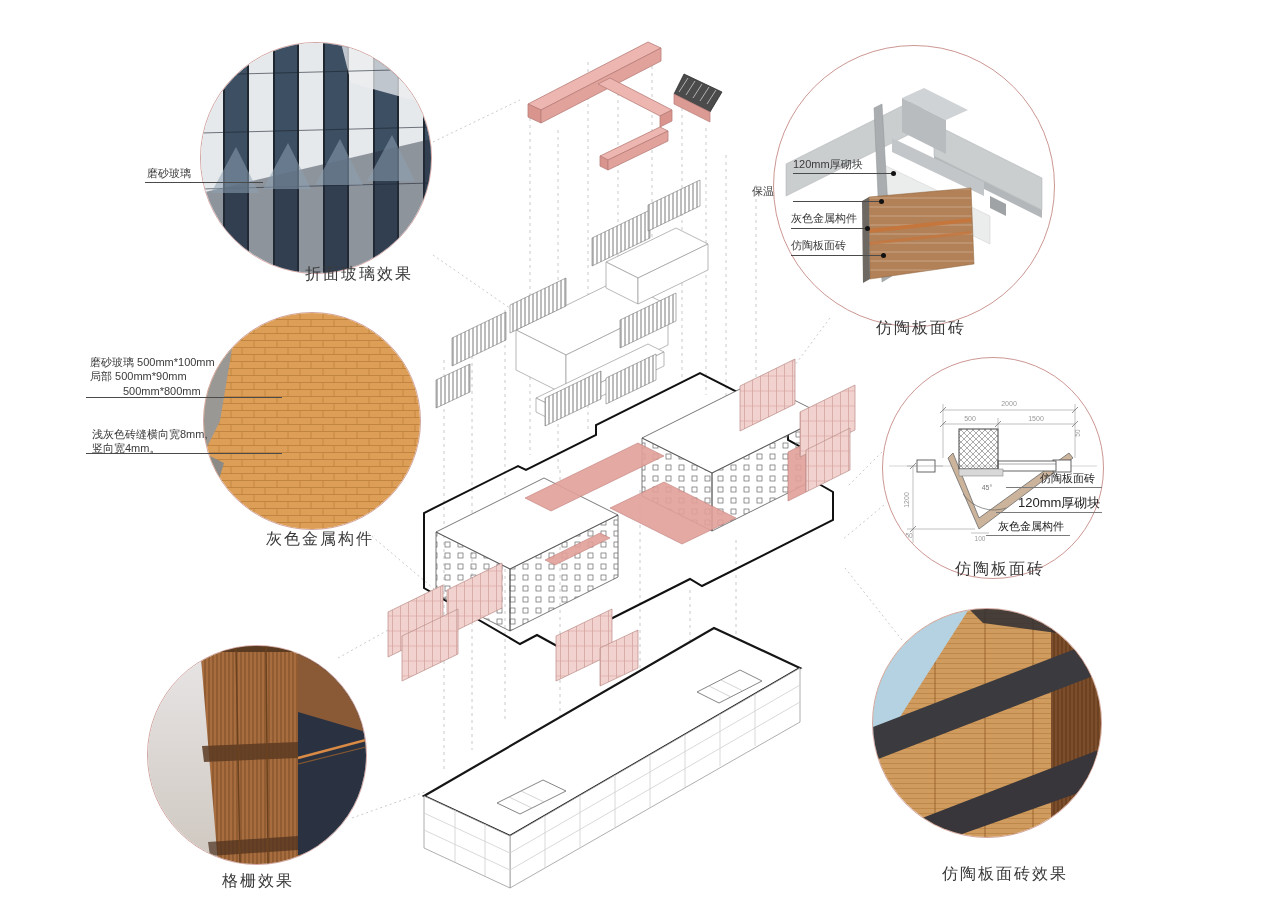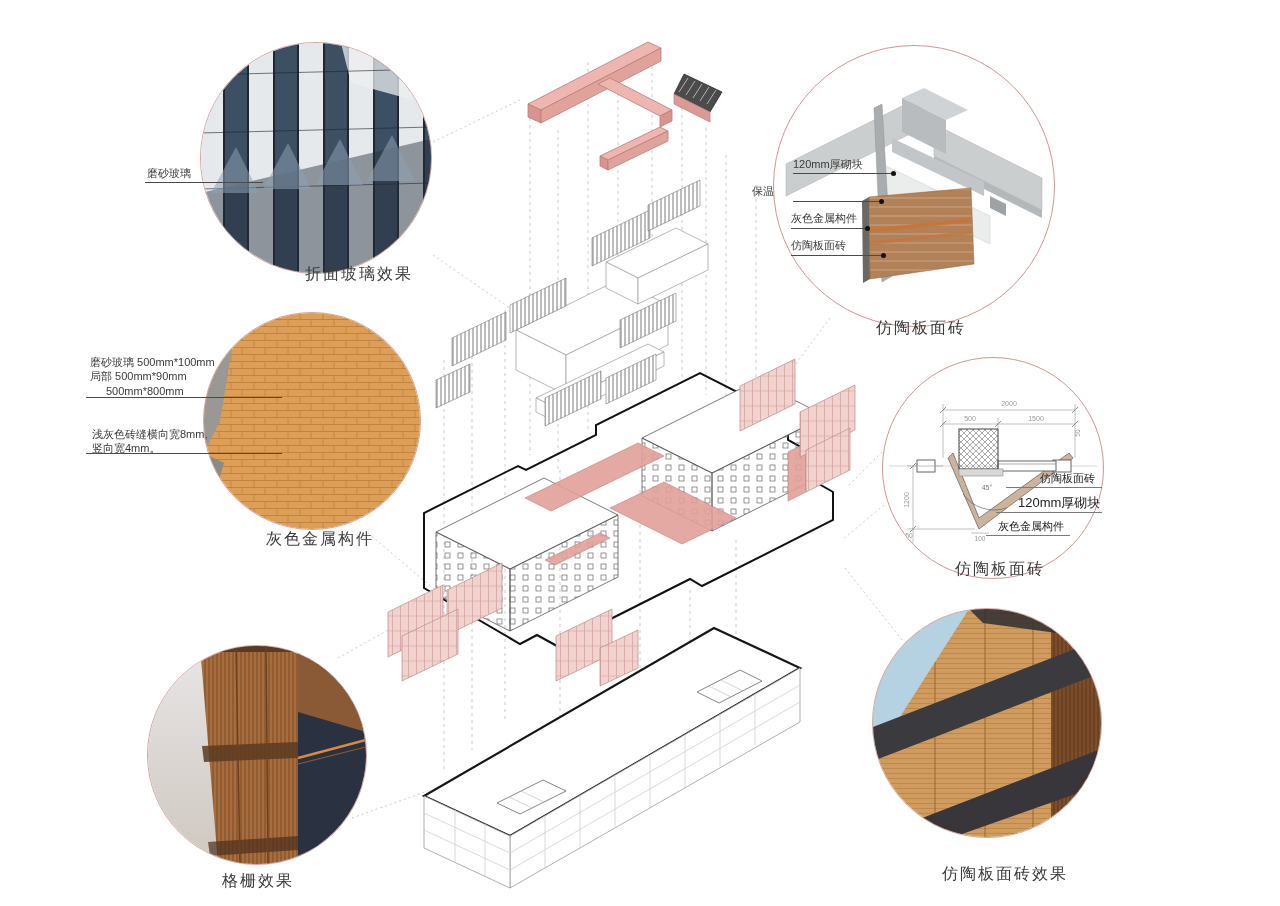--- a/index.html
+++ b/index.html
@@ -225,21 +225,21 @@
       <rect width="216" height="216" fill="url(#brickjoint)"></rect>
       <polygon points="0,0 34,0 16,108 0,140" fill="#9a9894"></polygon>
       <polygon points="0,140 20,150 0,216" fill="#8b8a86"></polygon>
       <ellipse cx="208" cy="196" rx="18" ry="14" fill="#8fae6f"></ellipse>
       <ellipse cx="214" cy="172" rx="12" ry="10" fill="#a9c485"></ellipse>
     </svg>
   </div>
   <div class="note" style="left:90px;top:355px;">
     <div>磨砂玻璃  500mm*100mm</div>
     <div>局部   500mm*90mm</div>
-    <div style="margin-left:16px;">500mm*800mm</div>
+    <div style="margin-left:33px;">500mm*800mm</div>
   </div>
   <div class="leader" style="left:86px;top:397px;width:196px;"></div>
   <div class="note" style="left:92px;top:427px;">
     <div>浅灰色砖缝横向宽8mm,</div>
     <div>竖向宽4mm。</div>
   </div>
   <div class="leader" style="left:86px;top:453px;width:196px;"></div>
   <div class="title" style="left:266px;top:529px;">灰色金属构件</div>
 
   <div class="circle" style="left:147px;top:645px;width:218px;height:218px;">

